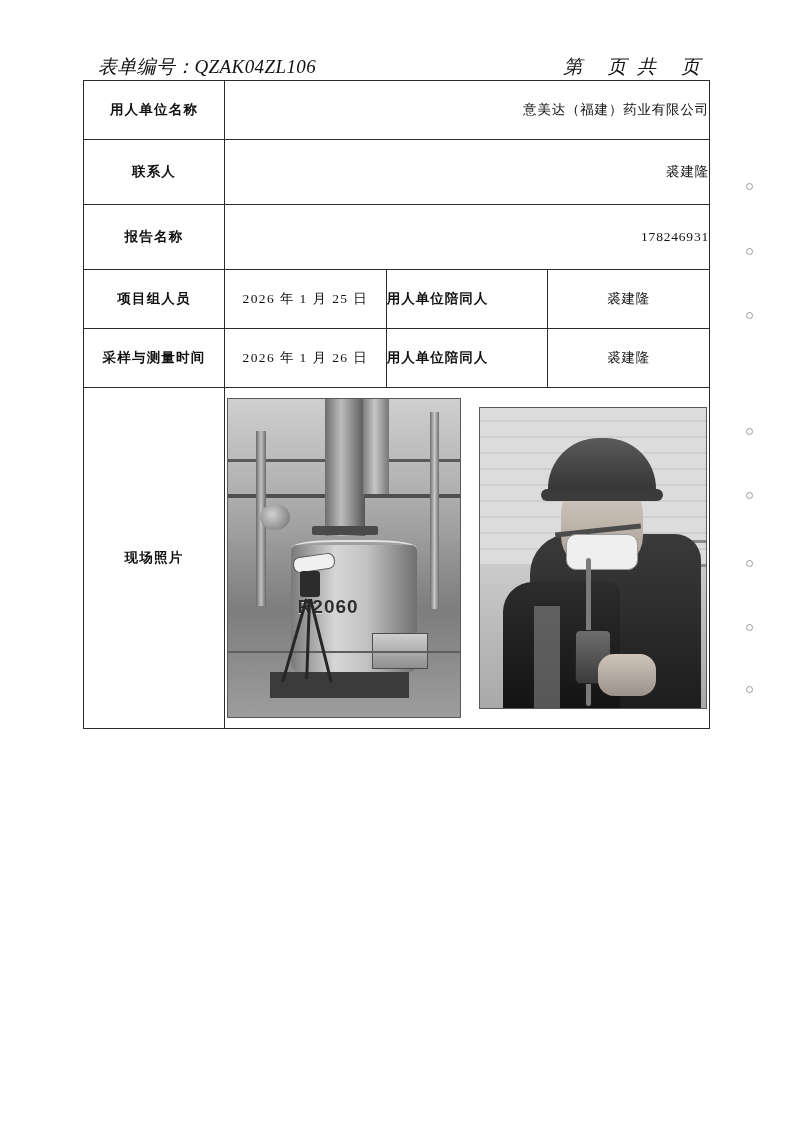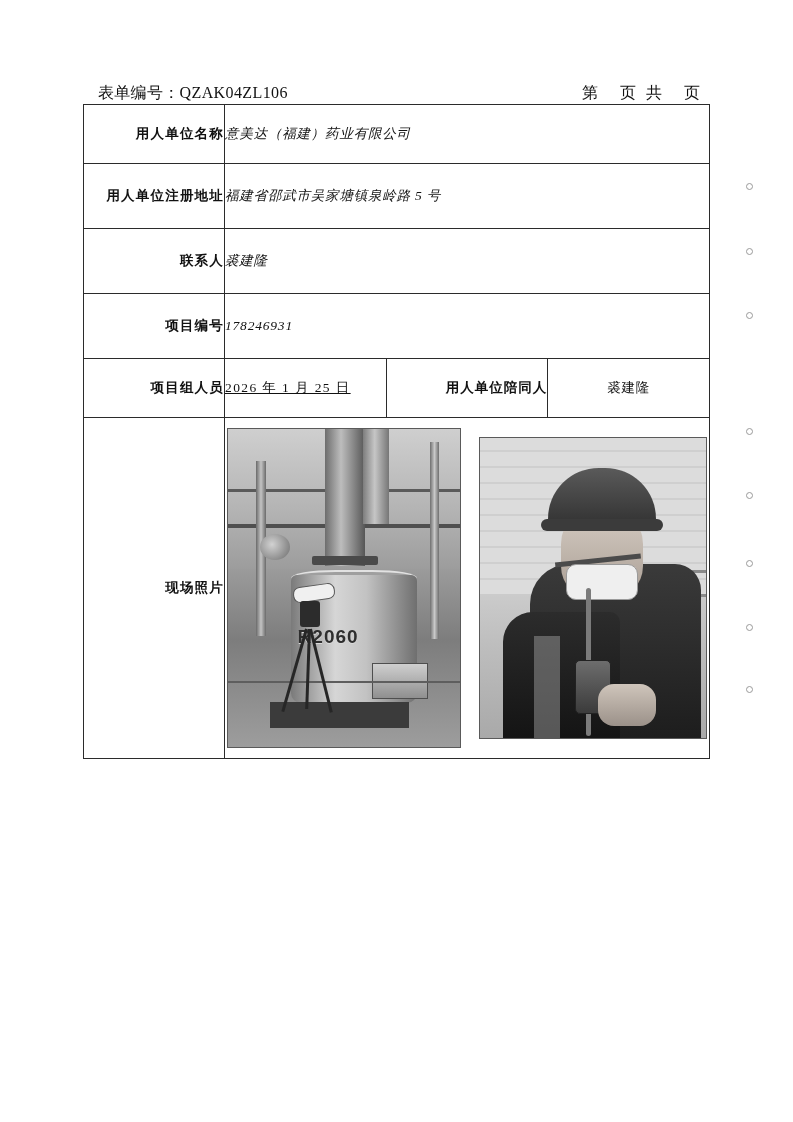--- a/index.html
+++ b/index.html
@@ -20,39 +20,39 @@
     height: 1122px;
     box-sizing: border-box;
     padding: 48px 62px 0 62px;
     position: relative;
   }
   
   .header-row {
     display: flex;
     justify-content: space-between;
     align-items: baseline;
-    font-size: 16px;
+    font-size: 19px;
     letter-spacing: 0.3px;
     margin-top: 6px;
     padding: 0 28px 0 36px;
+    font-style: italic;
   }
   .form-no {
     white-space: nowrap;
   }
   .form-no .label {
     font-family: "Liberation Serif", serif;
   }
   .form-no .value {
     font-family: "Liberation Serif", serif;
     letter-spacing: 0.4px;
   }
   .page-no {
     white-space: nowrap;
     letter-spacing: 3px;
-    margin-top: 29px;
   }
   
   .doc-title {
     text-align: center;
     font-size: 21px;
     font-weight: bold;
     letter-spacing: 1.5px;
     margin-top: 42px;
     margin-bottom: 26px;
   }
@@ -64,58 +64,56 @@
     table-layout: fixed;
   }
   table.main td {
     border: 1px solid #2b2b2b;
     font-size: 13.5px;
     padding: 0;
     vertical-align: middle;
   }
   td.label-cell {
     width: 140px;
-    text-align: right;
+    text-align: center;
     font-weight: bold;
     letter-spacing: 1.2px;
     line-height: 1.6;
     padding: 6px 4px;
   }
   td.value-cell {
-    text-align: left;
+    text-align: right;
     letter-spacing: 0.8px;
     padding: 6px 8px;
-    font-style: italic;
   }
   tr.r1 td { height: 58px; }
   tr.r2 td { height: 64px; }
   tr.r3 td { height: 64px; }
   tr.r4 td { height: 64px; }
   tr.r5 td { height: 64px; }
   tr.r6 td { height: 64px; }
   tr.r7 td { height: 58px; }
   tr.r8 td { height: 58px; }
   td.mid-label {
     width: 82px;
-    text-align: right;
+    text-align: left;
     font-weight: bold;
     letter-spacing: 1px;
     line-height: 1.5;
     padding: 4px 2px;
     margin-left: 32px;
   }
   td.mid-value {
     width: 128px;
     text-align: center;
     letter-spacing: 0.8px;
   }
   td.date-value {
-    text-align: left;
+    text-align: center;
     letter-spacing: 1.4px;
-    text-decoration: underline;
   }
   
   tr.photos td {
     height: 340px;
   }
   td.photo-cell {
     padding: 10px 8px;
   }
   .photo-wrap {
     display: flex;
@@ -310,35 +308,37 @@
     <div class="page-no">第　页 共　页</div>
   </div>
 
 
   <table class="main">
     <tbody>
       <tr class="r1">
         <td class="label-cell">用人单位名称</td>
         <td class="value-cell" colspan="3">意美达（福建）药业有限公司</td>
       </tr>
-      <tr class="r2">
-        <td class="label-cell">用人单位注册地址</td>
-        <td class="value-cell" colspan="3">福建省邵武市吴家塘镇泉岭路 5 号</td>
-      </tr>
       <tr class="r3">
         <td class="label-cell">联系人</td>
         <td class="value-cell" colspan="3">裘建隆</td>
       </tr>
       <tr class="r5">
-        <td class="label-cell">项目编号</td>
+        <td class="label-cell">报告名称</td>
         <td class="value-cell" colspan="3">178246931</td>
       </tr>
       <tr class="r7">
         <td class="label-cell">项目组人员</td>
         <td class="date-value">2026 年 1 月 25 日</td>
+        <td class="mid-label">用人单位陪同人</td>
+        <td class="mid-value">裘建隆</td>
+      </tr>
+      <tr class="r8">
+        <td class="label-cell">采样与测量时间</td>
+        <td class="date-value">2026 年 1 月 26 日</td>
         <td class="mid-label">用人单位陪同人</td>
         <td class="mid-value">裘建隆</td>
       </tr>
       <tr class="photos">
         <td class="label-cell">现场照片</td>
         <td class="photo-cell" colspan="3">
           <div class="photo-wrap">
 
             <div class="photo photo-a">
               <div class="pa-sky"></div>

